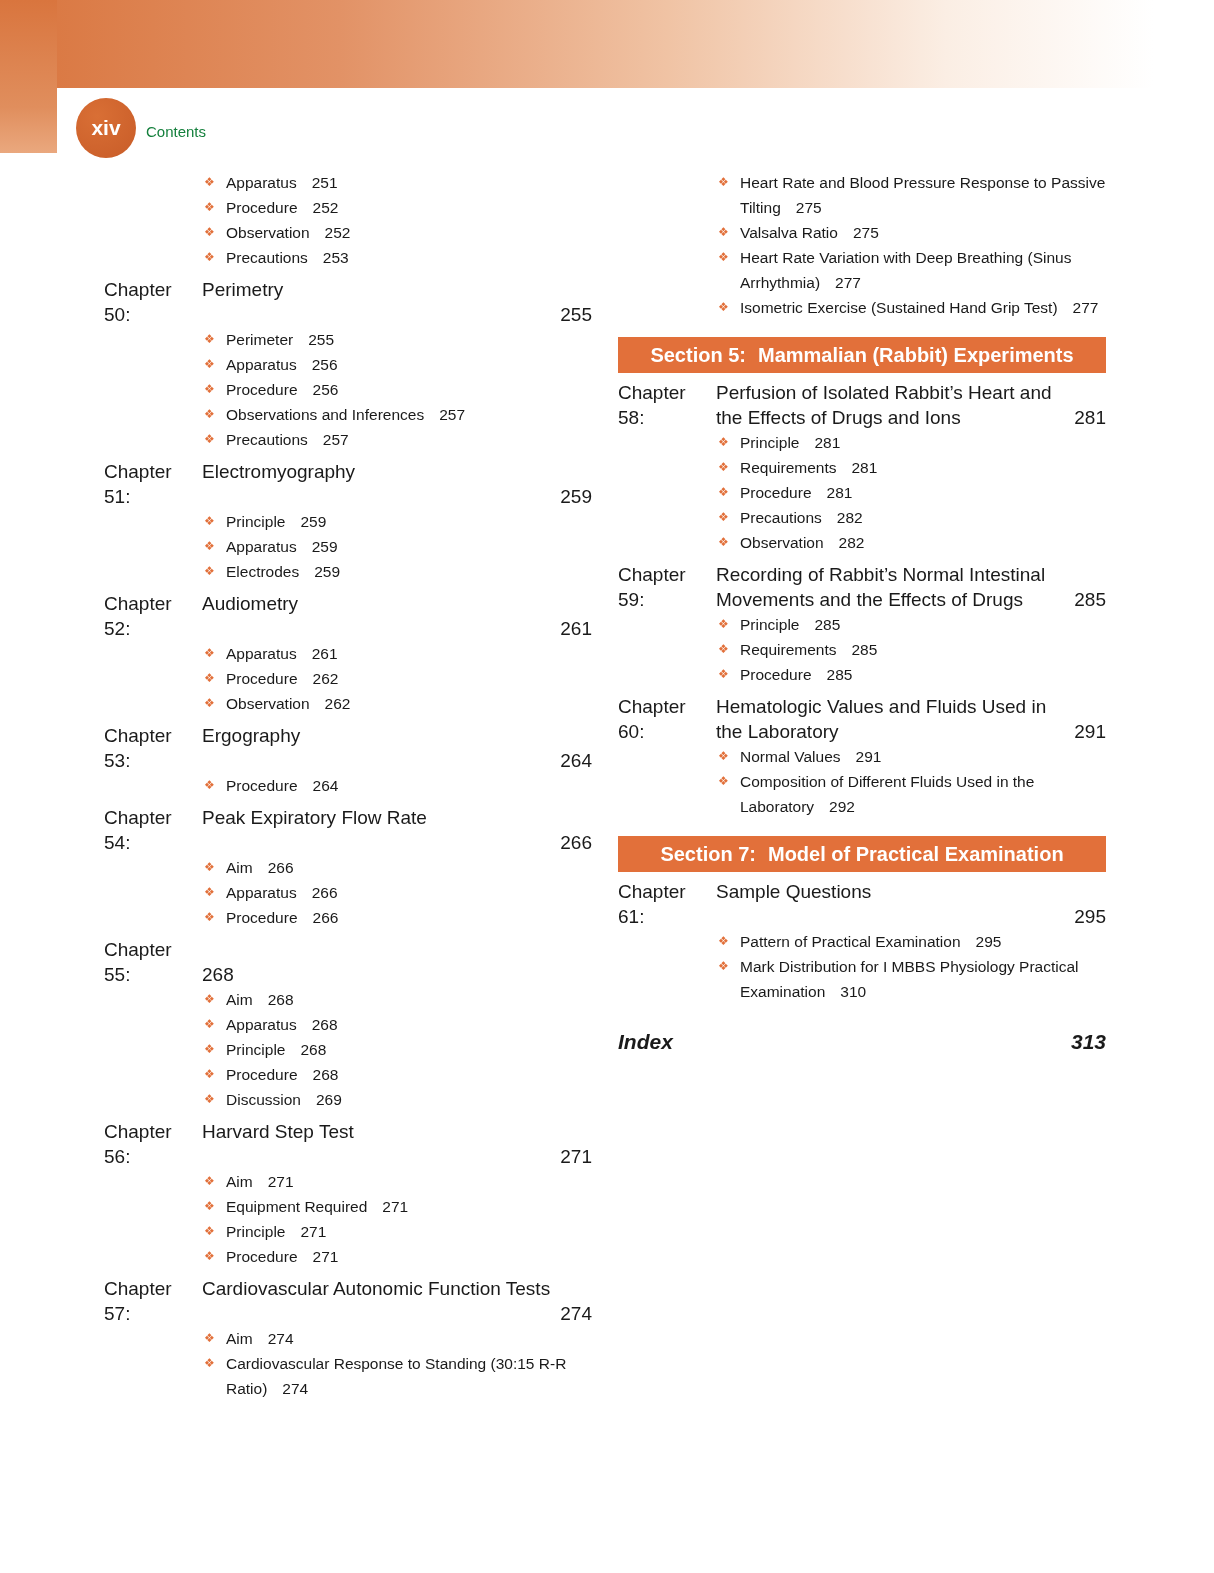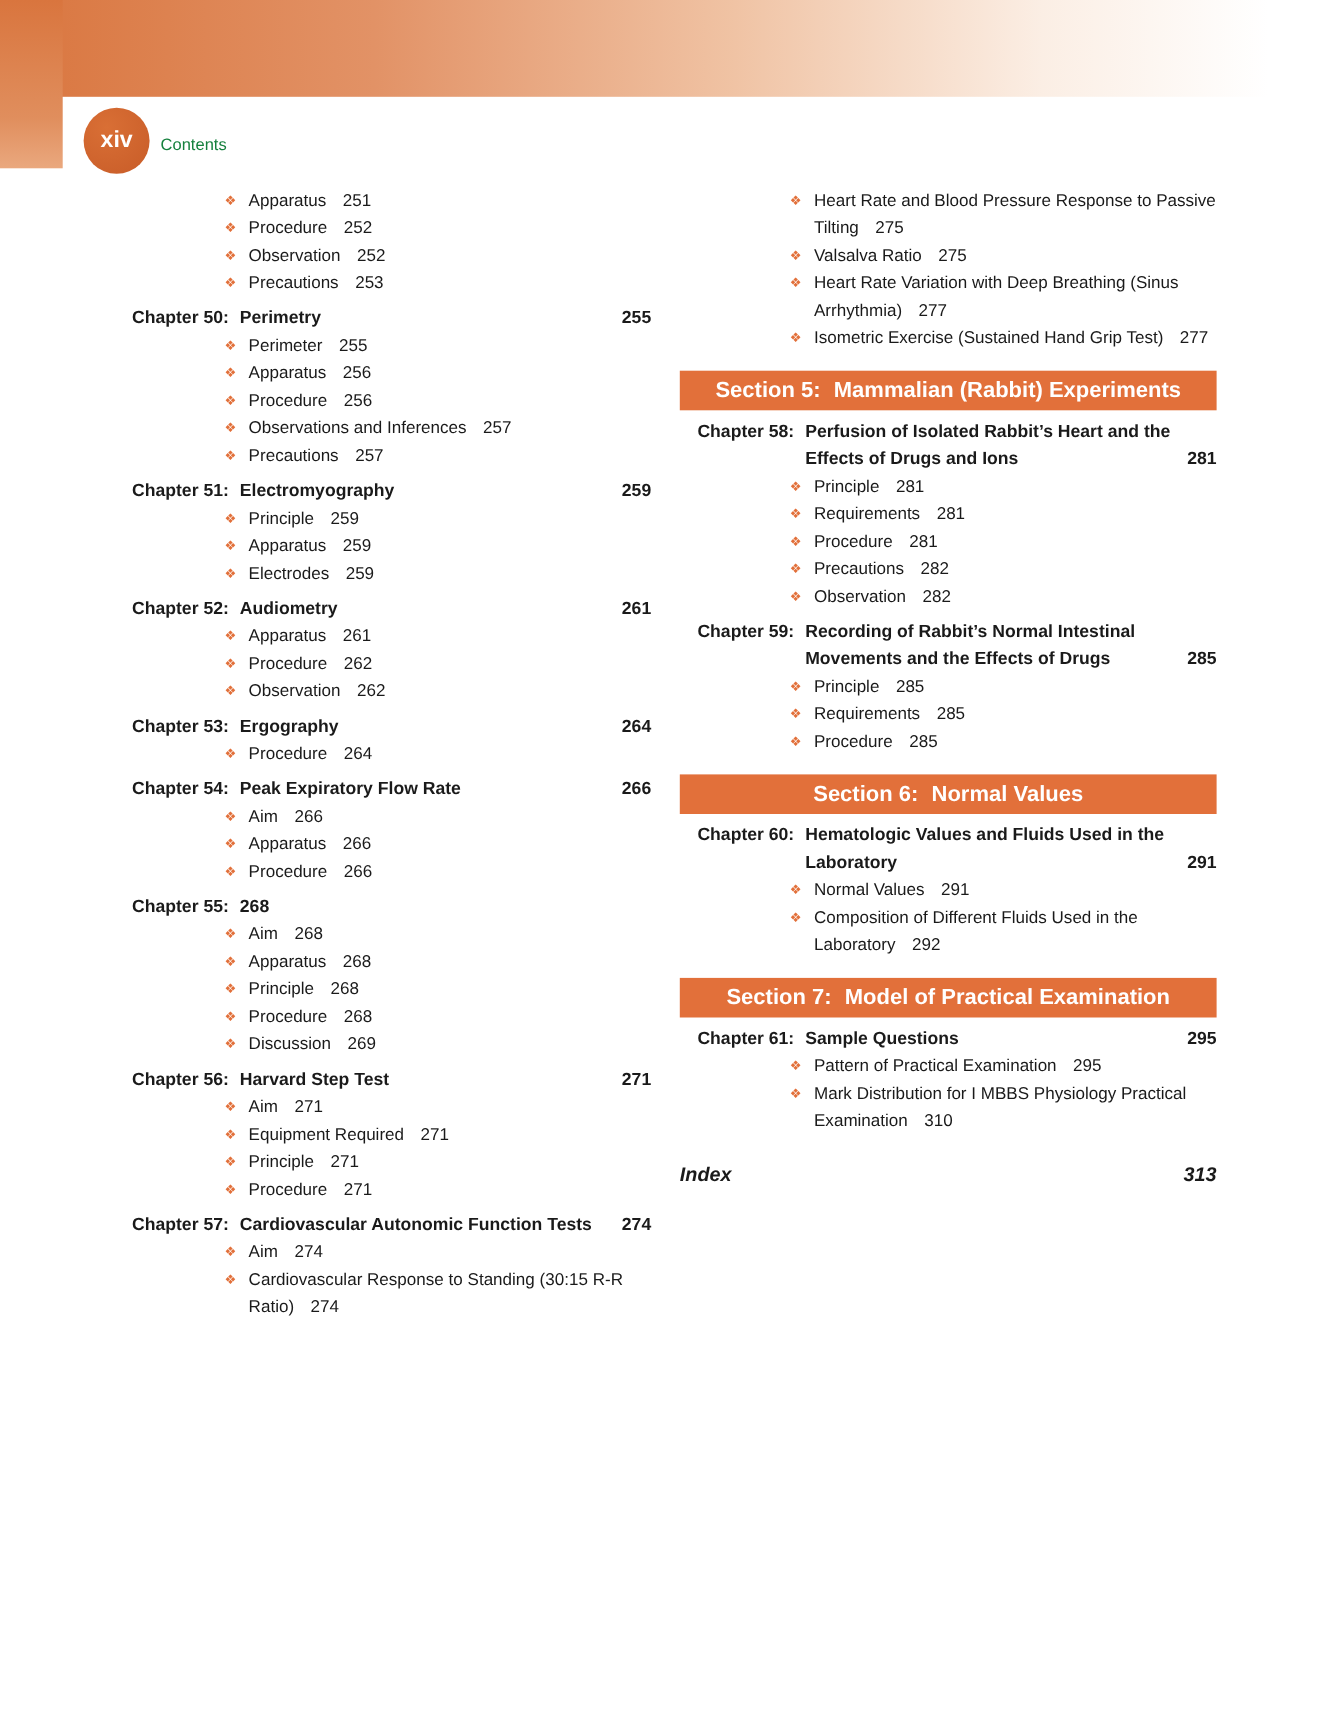--- a/index.html
+++ b/index.html
@@ -34,39 +34,39 @@
   .contents-label{
     position:absolute;left:146px;top:123px;font-size:15px;color:#15803d;
   }
   .content{
     position:absolute;top:170px;left:104px;width:1002px;
     display:grid;grid-template-columns:488px 488px;column-gap:26px;align-items:start;
   }
   .col{min-width:0;}
   .chapter{
     display:grid;grid-template-columns:98px 1fr auto;
-    margin-top:7px;font-weight:bold;font-size:16px;line-height:25px;margin-left:16px;
+    margin-top:7px;font-weight:normal;font-size:19px;line-height:25px;
   }
   .chapter-title{padding-right:10px;}
   .chapter-page{align-self:end;}
   .subitem{
     display:grid;grid-template-columns:22px 1fr;
     padding-left:100px;font-size:15.5px;line-height:25px;
   }
   .bullet{color:var(--accent);font-size:12px;line-height:25px;}
   .subitem-page{margin-left:15px;}
   .section-banner{
     margin:17px 0 2px;background:var(--banner);color:#fff;
     font-weight:bold;font-size:20px;line-height:36px;text-align:center;
     white-space:nowrap;
   }
   .section-label{margin-right:12px;}
   .index-row{
     display:flex;justify-content:space-between;
-    font-weight:bold;font-style:italic;font-size:18px;margin-top:26px;
+    font-weight:bold;font-style:italic;font-size:21px;margin-top:26px;
   }
 </style>
 </head>
 <body>
 
 <div class="top-band"></div>
 <div class="left-strip"></div>
 <div class="header-band"></div>
 <div class="page-circle">
   <span>xiv</span>
@@ -288,21 +288,20 @@
         <span class="subitem-text"><span>Principle</span><span class="subitem-page">285</span></span>
       </div>
       <div class="subitem">
         <span class="bullet">❖</span>
         <span class="subitem-text"><span>Requirements</span><span class="subitem-page">285</span></span>
       </div>
       <div class="subitem">
         <span class="bullet">❖</span>
         <span class="subitem-text"><span>Procedure</span><span class="subitem-page">285</span></span>
       </div>
-      <div class="section-banner"><span class="section-label">Section 6:</span><span class="section-title">Normal Values</span></div>
       <div class="chapter">
         <span class="chapter-label">Chapter 60:</span>
         <span class="chapter-title">Hematologic Values and Fluids Used in the Laboratory</span>
         <span class="chapter-page">291</span>
       </div>
       <div class="subitem">
         <span class="bullet">❖</span>
         <span class="subitem-text"><span>Normal Values</span><span class="subitem-page">291</span></span>
       </div>
       <div class="subitem">

